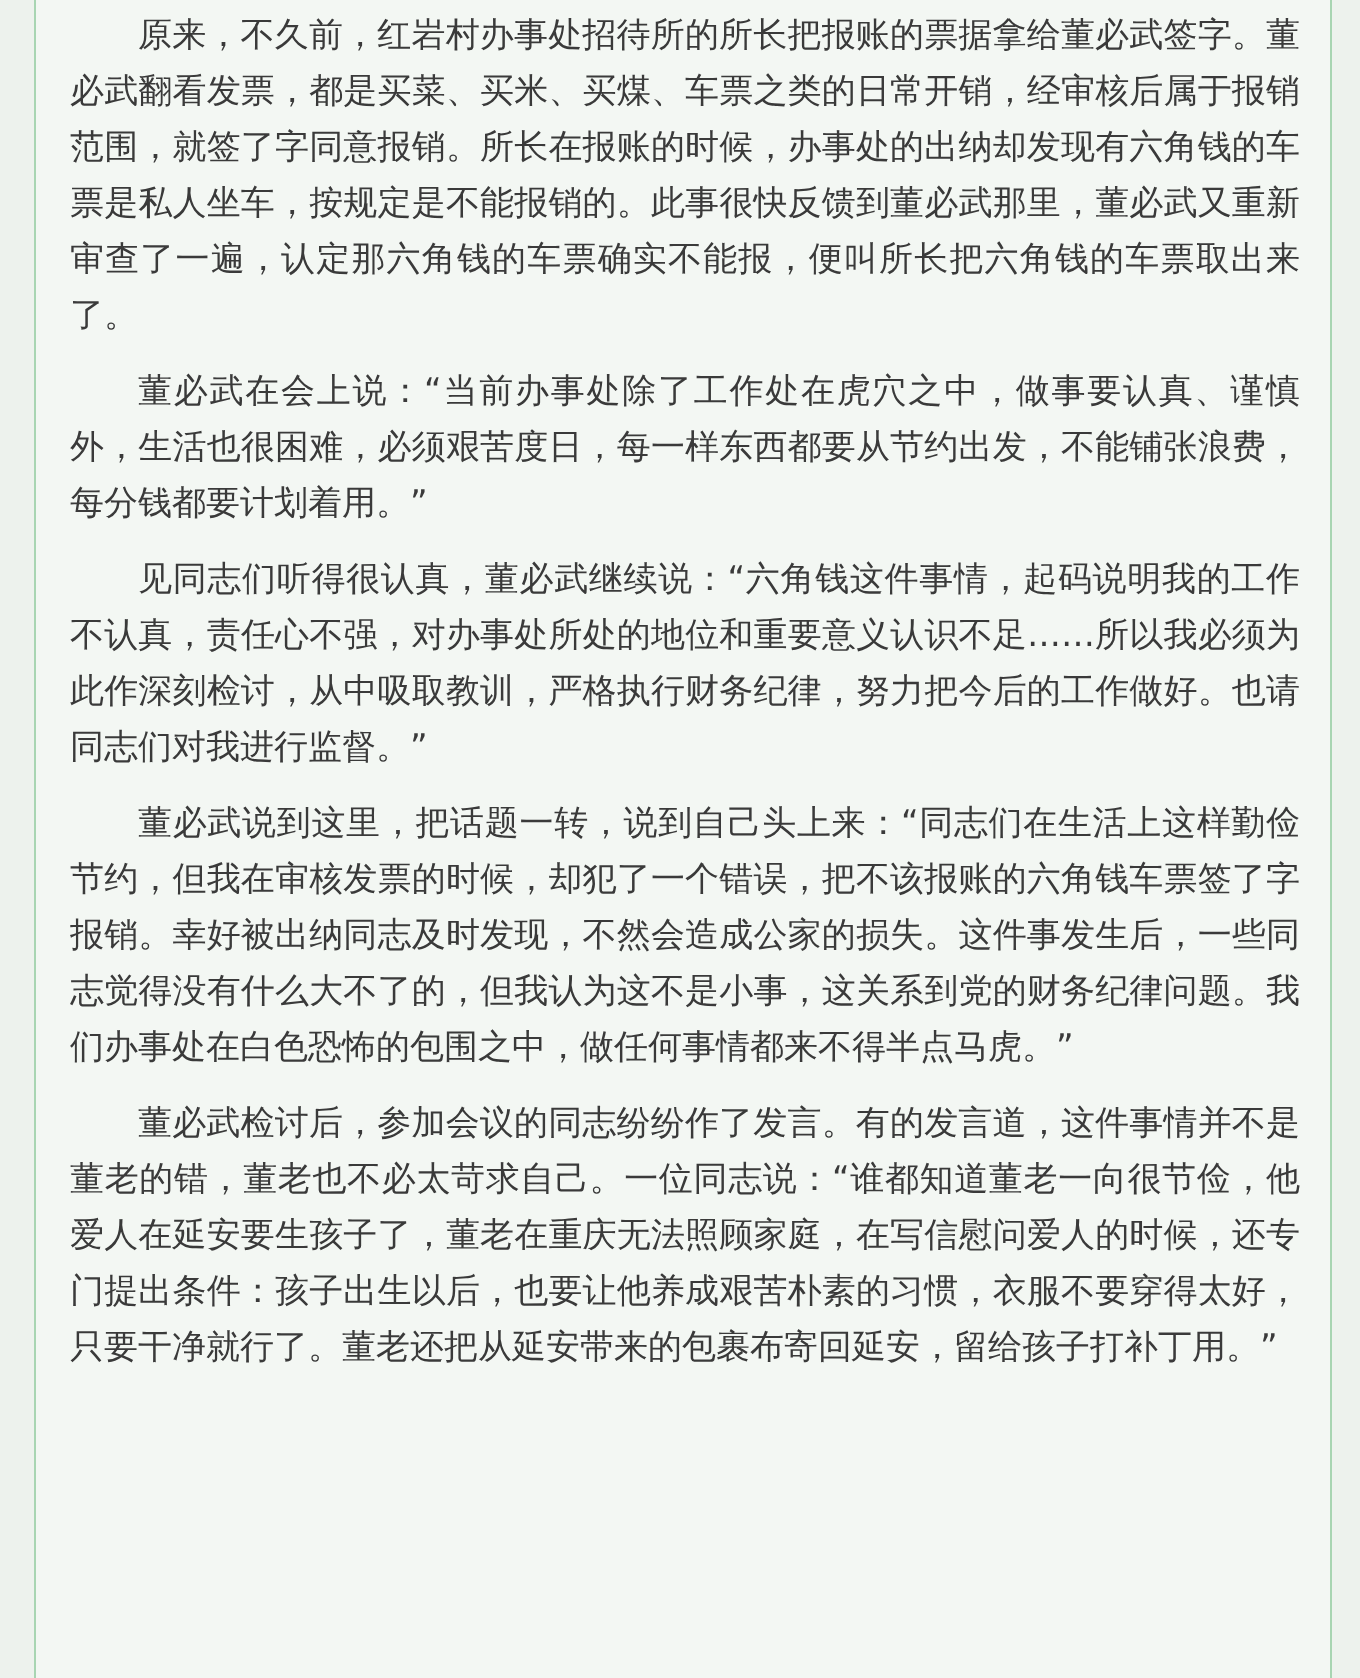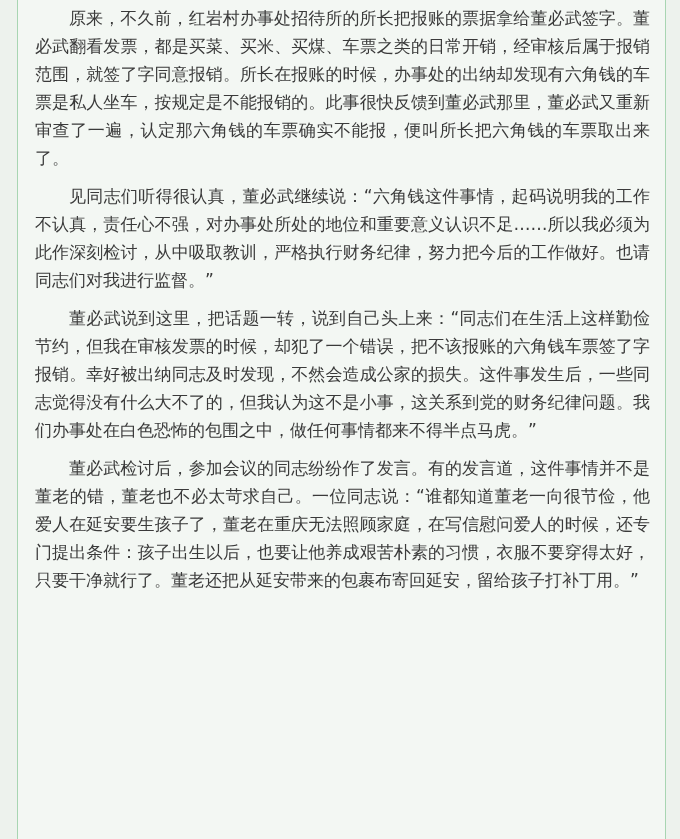--- a/index.html
+++ b/index.html
@@ -52,17 +52,18 @@
   }
 </style>
 </head>
 <body>
 
 <div class="page">
   <div class="rule rule-left"></div>
   <div class="rule rule-right"></div>
   <div class="content">
     <p>原来，不久前，红岩村办事处招待所的所长把报账的票据拿给董必武签字。董必武翻看发票，都是买菜、买米、买煤、车票之类的日常开销，经审核后属于报销范围，就签了字同意报销。所长在报账的时候，办事处的出纳却发现有六角钱的车票是私人坐车，按规定是不能报销的。此事很快反馈到董必武那里，董必武又重新审查了一遍，认定那六角钱的车票确实不能报，便叫所长把六角钱的车票取出来了。</p>
+    <p>董必武在会上说：“当前办事处除了工作处在虎穴之中，做事要认真、谨慎外，生活也很困难，必须艰苦度日，每一样东西都要从节约出发，不能铺张浪费，每分钱都要计划着用。”</p>
     <p>见同志们听得很认真，董必武继续说：“六角钱这件事情，起码说明我的工作不认真，责任心不强，对办事处所处的地位和重要意义认识不足……所以我必须为此作深刻检讨，从中吸取教训，严格执行财务纪律，努力把今后的工作做好。也请同志们对我进行监督。”</p>
     <p>董必武说到这里，把话题一转，说到自己头上来：“同志们在生活上这样勤俭节约，但我在审核发票的时候，却犯了一个错误，把不该报账的六角钱车票签了字报销。幸好被出纳同志及时发现，不然会造成公家的损失。这件事发生后，一些同志觉得没有什么大不了的，但我认为这不是小事，这关系到党的财务纪律问题。我们办事处在白色恐怖的包围之中，做任何事情都来不得半点马虎。”</p>
     <p>董必武检讨后，参加会议的同志纷纷作了发言。有的发言道，这件事情并不是董老的错，董老也不必太苛求自己。一位同志说：“谁都知道董老一向很节俭，他爱人在延安要生孩子了，董老在重庆无法照顾家庭，在写信慰问爱人的时候，还专门提出条件：孩子出生以后，也要让他养成艰苦朴素的习惯，衣服不要穿得太好，只要干净就行了。董老还把从延安带来的包裹布寄回延安，留给孩子打补丁用。”</p>
   </div>
 </div>
 
 </body></html>

